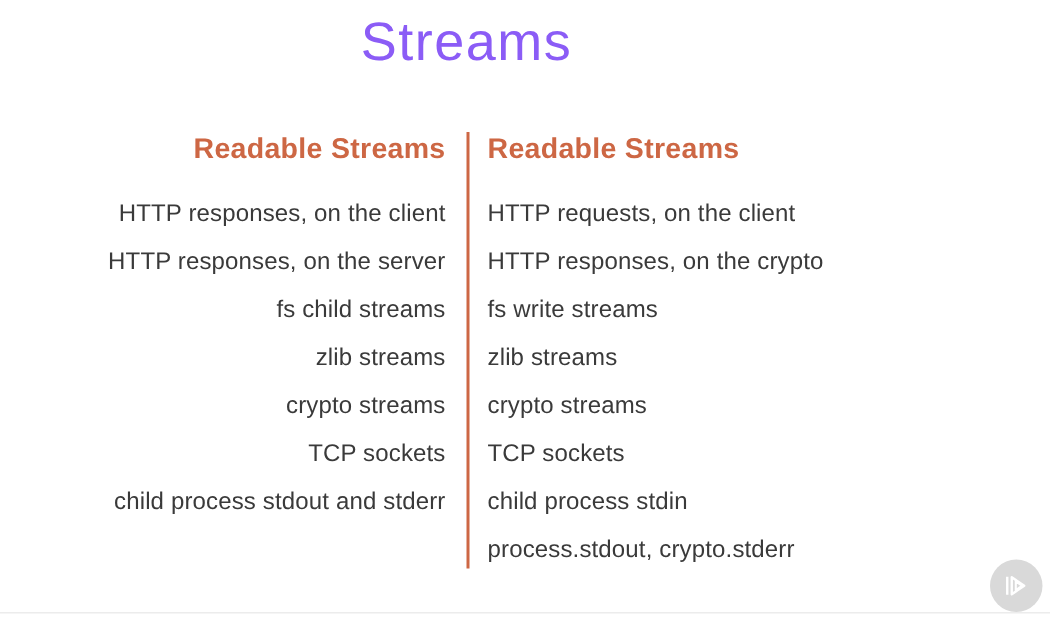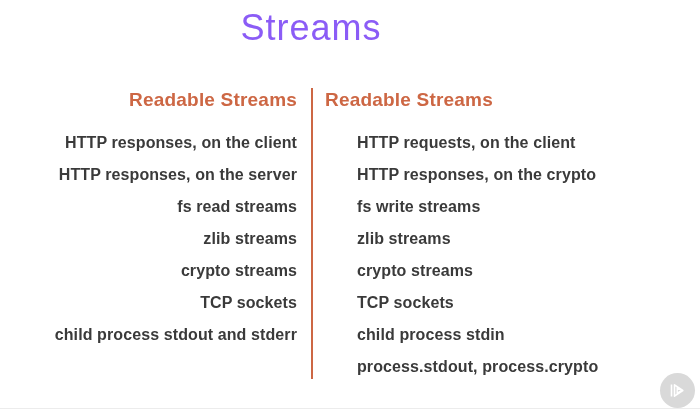--- a/index.html
+++ b/index.html
@@ -49,25 +49,24 @@
     font-size: 19px;
     line-height: 24px;
     font-weight: 700;
     color: #cd6744;
     letter-spacing: 0.2px;
     margin-bottom: 15px;
   }
   .list-item {
     font-size: 16px;
     line-height: 32px;
-    font-weight: 700;
+    font-weight: 400;
     color: #3a3a3a;
     letter-spacing: 0.1px;
     white-space: nowrap;
-    margin-left: 32px;
   }
   .bottom-rule {
     position: absolute;
     left: 0; top: 408px;
     width: 700px; height: 1px;
     background: #ececec;
   }
   .logo-circle {
     position: absolute;
     left: 660px; top: 373px;
@@ -86,41 +85,41 @@
 
   <div class="title">Streams</div>
 
   <div class="columns">
 
     <div class="col col-left">
       <div class="col-header">Readable Streams</div>
       <div>
           <div class="list-item">HTTP responses, on the client</div>
           <div class="list-item">HTTP responses, on the server</div>
-          <div class="list-item">fs read streams</div>
+          <div class="list-item">fs child streams</div>
           <div class="list-item">zlib streams</div>
           <div class="list-item">crypto streams</div>
           <div class="list-item">TCP sockets</div>
           <div class="list-item">child process stdout and stderr</div>
         </div>
     </div>
 
     <div class="divider"></div>
 
     <div class="col col-right">
       <div class="col-header">Readable Streams</div>
       <div>
           <div class="list-item">HTTP requests, on the client</div>
           <div class="list-item">HTTP responses, on the crypto</div>
           <div class="list-item">fs write streams</div>
           <div class="list-item">zlib streams</div>
           <div class="list-item">crypto streams</div>
           <div class="list-item">TCP sockets</div>
           <div class="list-item">child process stdin</div>
-          <div class="list-item">process.stdout, process.crypto</div>
+          <div class="list-item">process.stdout, crypto.stderr</div>
         </div>
     </div>
 
   </div>
 
   <div class="bottom-rule"></div>
 
   <div class="logo-circle">
     <svg width="21" height="21" viewBox="0 0 21 21">
       <line x1="4.5" y1="4.5" x2="4.5" y2="16.5" stroke="#ffffff" stroke-width="1.6"></line>

